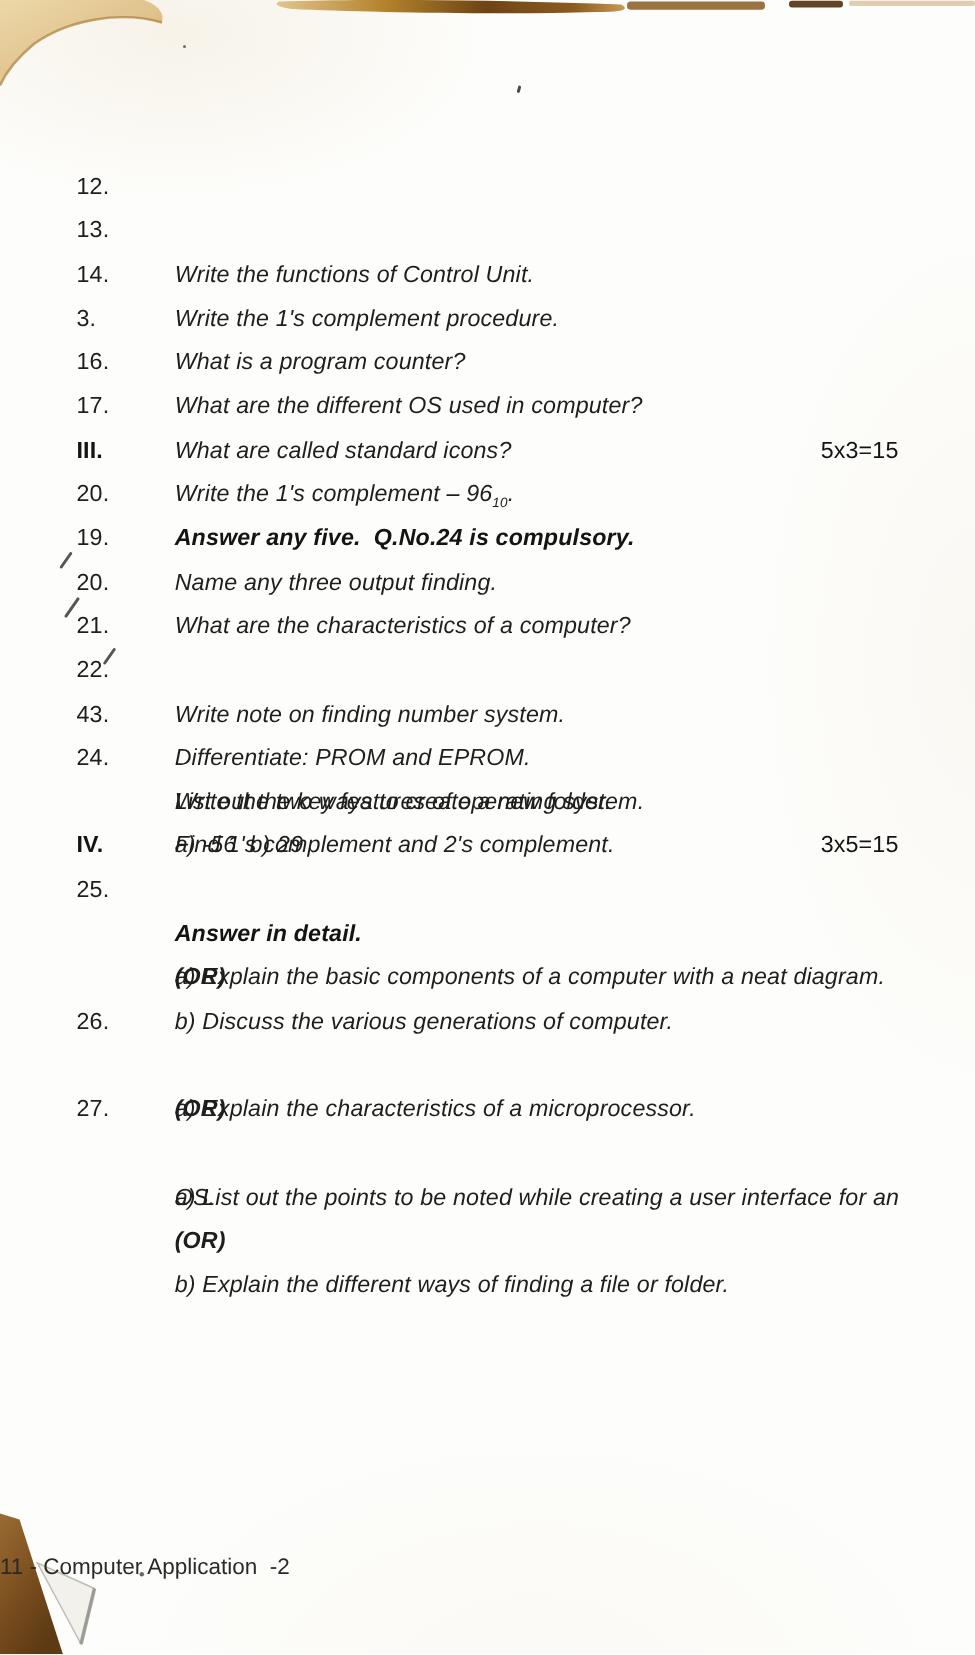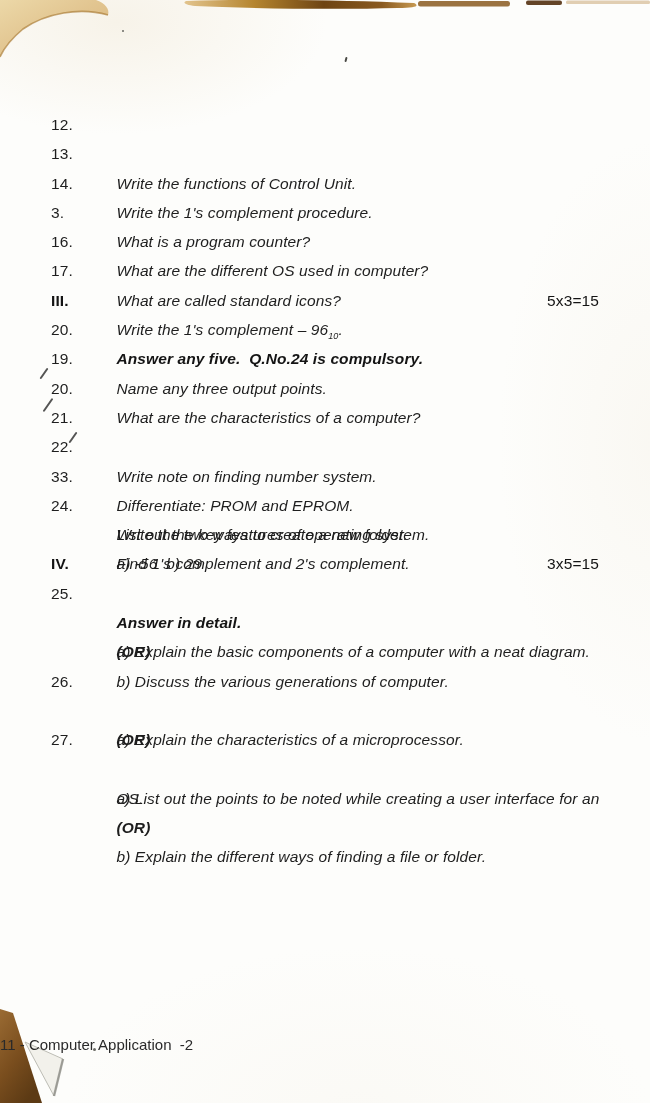--- a/index.html
+++ b/index.html
@@ -134,21 +134,21 @@
     </div>
 
     <div class="row section">
       <span class="num">III.</span>
       <span class="txt">Answer any five.  Q.No.24 is compulsory.</span>
       <span class="marks">5x3=15</span>
     </div>
 
     <div class="row">
       <span class="num">20.</span>
-      <span class="txt">Name any three output points.</span>
+      <span class="txt">Name any three output finding.</span>
     </div>
 
     <div class="row">
       <span class="num">19.</span>
       <span class="txt">What are the characteristics of a computer?</span>
     </div>
 
     <div class="row">
       <span class="tick t20"></span>
       <span class="num">20.</span>
@@ -161,21 +161,21 @@
       <span class="txt">Differentiate: PROM and EPROM.</span>
     </div>
 
     <div class="row">
       <span class="tick t22"></span>
       <span class="num">22.</span>
       <span class="txt">List out the key features of operating system.</span>
     </div>
 
     <div class="row">
-      <span class="num">33.</span>
+      <span class="num">43.</span>
       <span class="txt">Write the two ways to create a new folder.</span>
     </div>
 
     <div class="row">
       <span class="num">24.</span>
       <span class="txt">Find 1's complement and 2's complement.</span>
     </div>
 
     <div class="row sub">
       <span class="txt">a) -56  b) 29</span>

